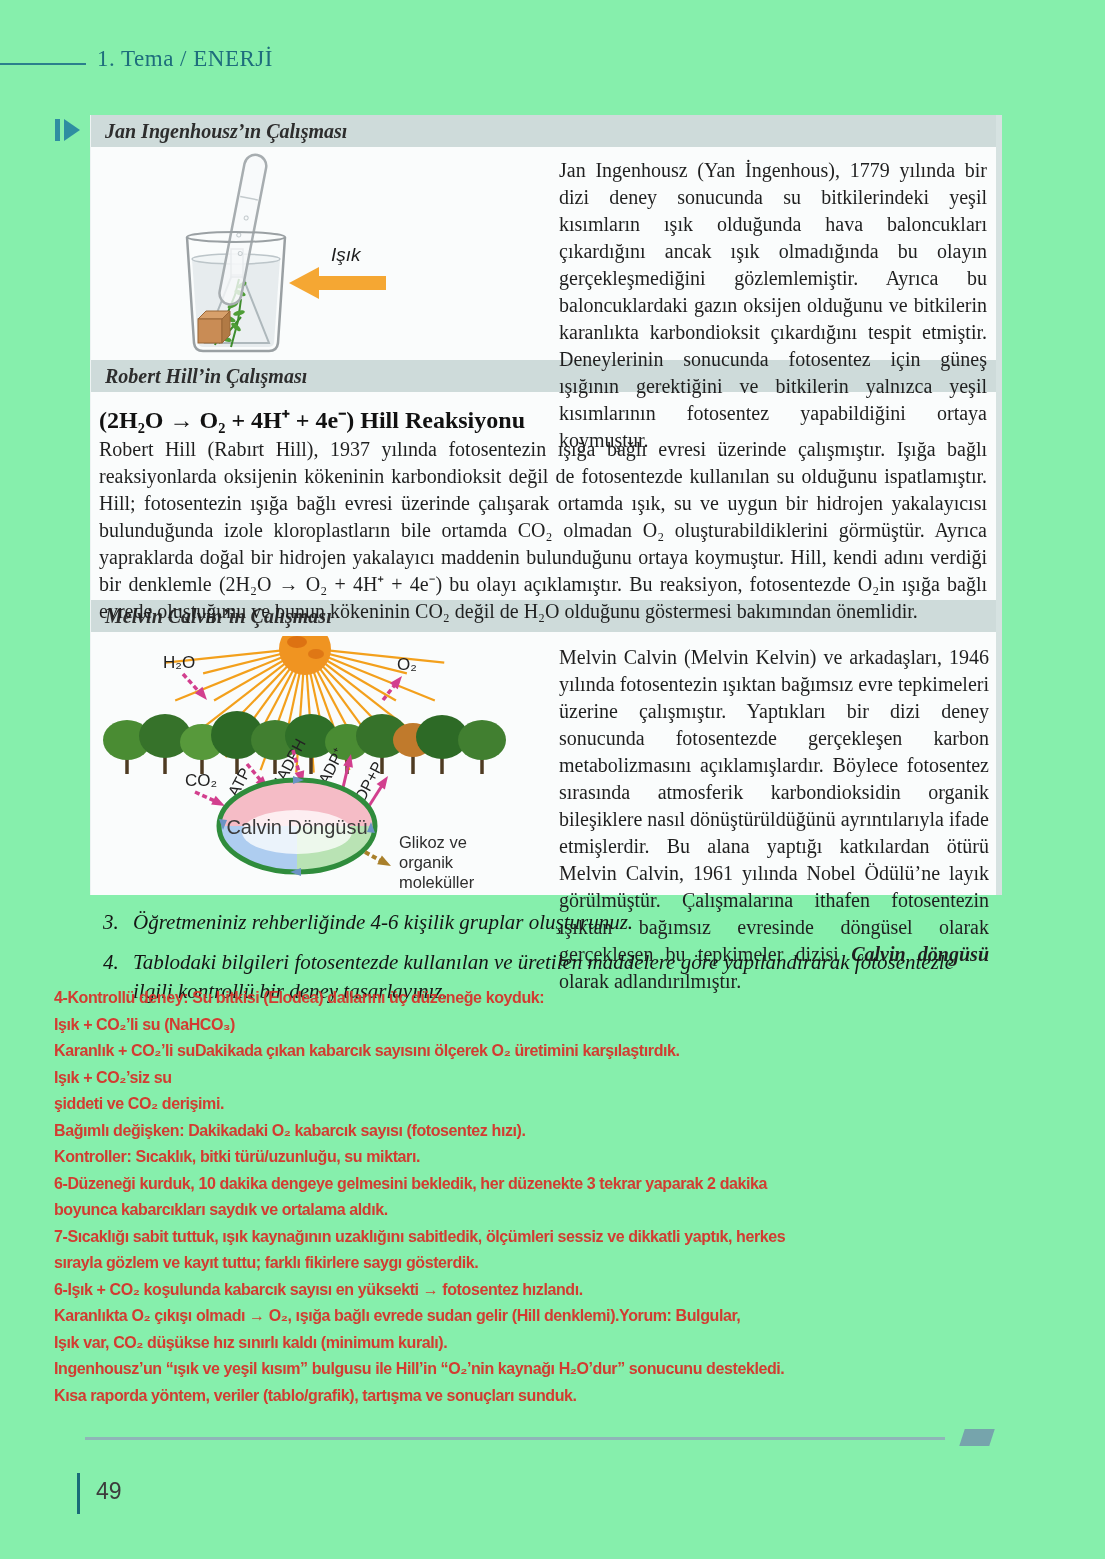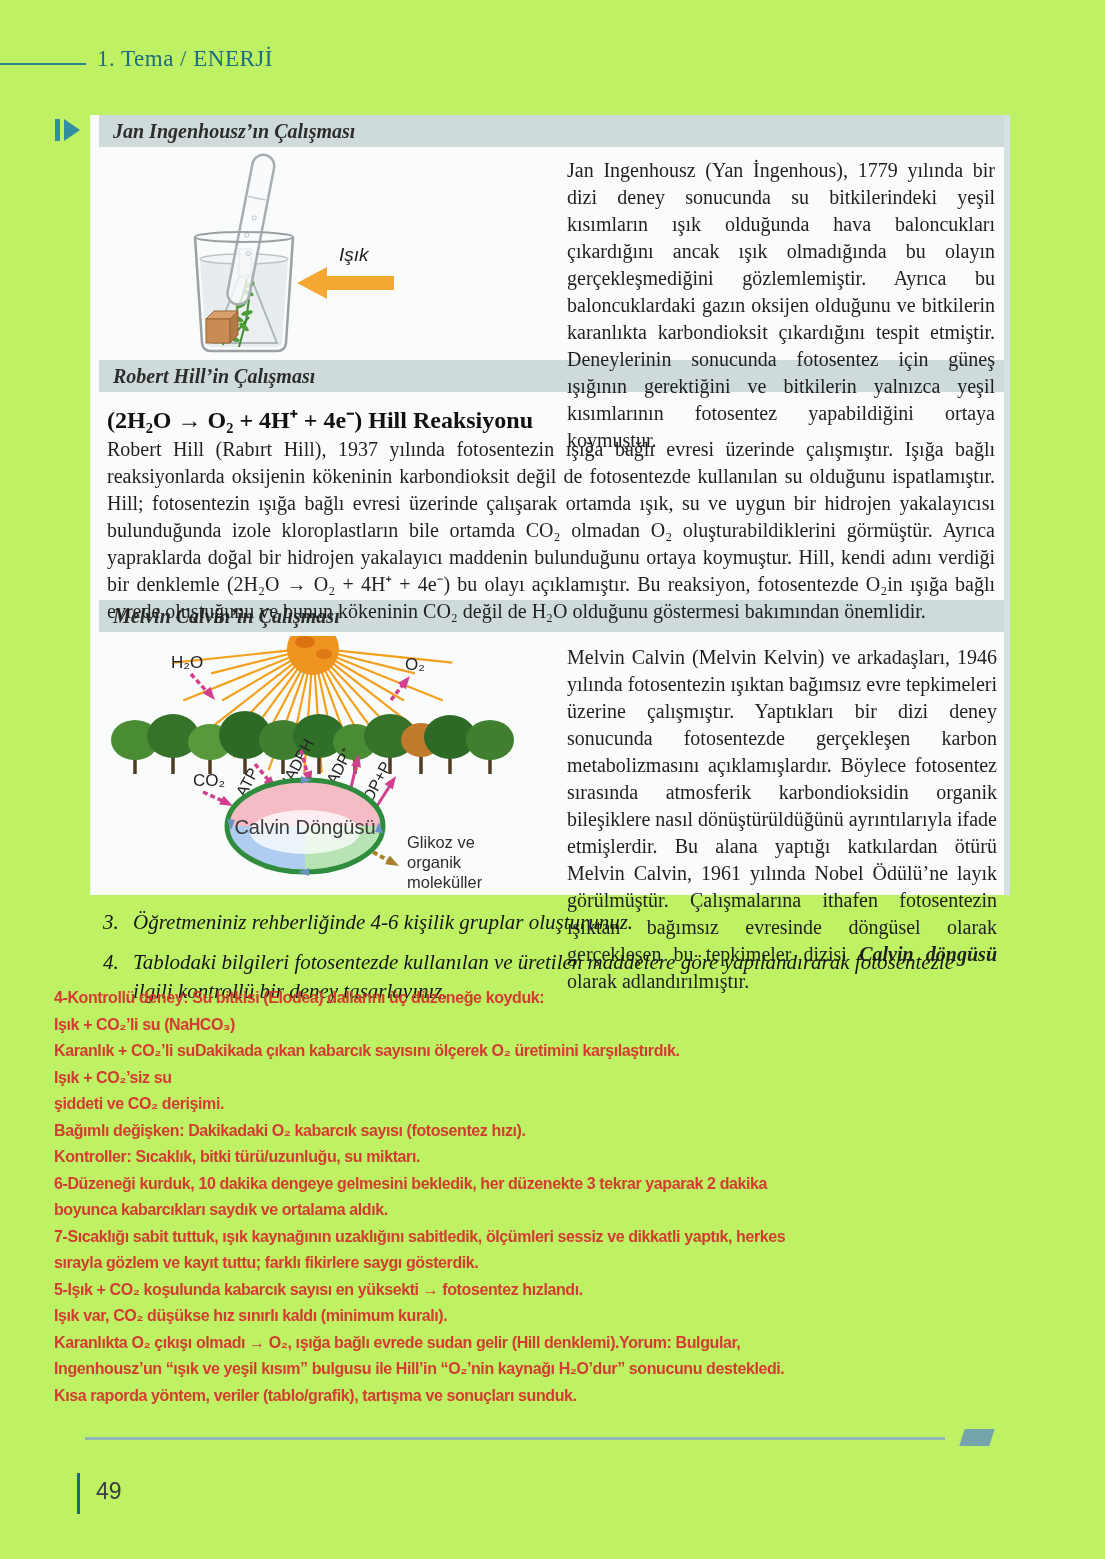--- a/index.html
+++ b/index.html
@@ -1,30 +1,30 @@
 <!DOCTYPE html>
 <html><head>
 <meta charset="utf-8">
 <style>
   html,body{margin:0;padding:0;background:#ffffff;}
-  .page{position:relative;width:1105px;height:1559px;background:#bef264;overflow:hidden;
+  .page{position:relative;width:1105px;height:1559px;background:#86efac;overflow:hidden;
         font-family:"Liberation Serif", serif;color:#1f1f1f;}
 
   
   .theme-rule{position:absolute;left:0;top:63px;width:86px;height:2px;background:#2a7f8c;}
   .theme-label{position:absolute;left:97px;top:46px;font-size:23px;color:#1e6d7c;letter-spacing:.5px;}
 
   
   .bullet{position:absolute;left:55px;top:119px;display:flex;align-items:center;}
   .bullet .bar{width:5px;height:22px;background:#2f8ea1;margin-right:4px;}
   .bullet .tri{width:0;height:0;border-left:16px solid #2f8ea1;border-top:11px solid transparent;border-bottom:11px solid transparent;}
 
   
   .content-box{position:absolute;left:90px;top:115px;width:905px;height:780px;
-               background:#fafcfc;border-right:6px solid #d6e2e1;border-left:1px solid #eef3f3;padding-left:8px;}
+               background:#fafcfc;border-right:6px solid #d6e2e1;border-left:1px solid #eef3f3;}
   .sec-title{height:32px;background:#cedbda;display:flex;align-items:center;padding-left:14px;
              font-size:20px;font-weight:bold;font-style:italic;color:#2d2d2d;box-sizing:border-box;}
   .sec-body{position:relative;box-sizing:border-box;}
   .sec-body.s1{height:213px;}
   .sec-body.s2{height:208px;}
   .sec-body.s3{height:263px;}
   .para{position:absolute;margin:0;font-size:20px;line-height:27px;text-align:justify;color:#1f1f1f;}
   .para.p1{left:468px;top:10px;width:428px;}
   .para.p2{left:8px;top:44px;width:888px;}
   .para.p3{left:468px;top:12px;width:430px;}
@@ -267,23 +267,23 @@
     <div class="ann">Işık + CO₂’li su (NaHCO₃)</div>
     <div class="ann">Karanlık + CO₂’li suDakikada çıkan kabarcık sayısını ölçerek O₂ üretimini karşılaştırdık.</div>
     <div class="ann">Işık + CO₂’siz su</div>
     <div class="ann">şiddeti ve CO₂ derişimi.</div>
     <div class="ann">Bağımlı değişken: Dakikadaki O₂ kabarcık sayısı (fotosentez hızı).</div>
     <div class="ann">Kontroller: Sıcaklık, bitki türü/uzunluğu, su miktarı.</div>
     <div class="ann">6-Düzeneği kurduk, 10 dakika dengeye gelmesini bekledik, her düzenekte 3 tekrar yaparak 2 dakika</div>
     <div class="ann">boyunca kabarcıkları saydık ve ortalama aldık.</div>
     <div class="ann">7-Sıcaklığı sabit tuttuk, ışık kaynağının uzaklığını sabitledik, ölçümleri sessiz ve dikkatli yaptık, herkes</div>
     <div class="ann">sırayla gözlem ve kayıt tuttu; farklı fikirlere saygı gösterdik.</div>
-    <div class="ann">5-Işık + CO₂ koşulunda kabarcık sayısı en yüksekti → fotosentez hızlandı.</div>
+    <div class="ann">6-Işık + CO₂ koşulunda kabarcık sayısı en yüksekti → fotosentez hızlandı.</div>
+    <div class="ann">Karanlıkta O₂ çıkışı olmadı → O₂, ışığa bağlı evrede sudan gelir (Hill denklemi).Yorum: Bulgular,</div>
     <div class="ann">Işık var, CO₂ düşükse hız sınırlı kaldı (minimum kuralı).</div>
-    <div class="ann">Karanlıkta O₂ çıkışı olmadı → O₂, ışığa bağlı evrede sudan gelir (Hill denklemi).Yorum: Bulgular,</div>
     <div class="ann">Ingenhousz’un “ışık ve yeşil kısım” bulgusu ile Hill’in “O₂’nin kaynağı H₂O’dur” sonucunu destekledi.</div>
     <div class="ann">Kısa raporda yöntem, veriler (tablo/grafik), tartışma ve sonuçları sunduk.</div>
   </div>
 
   <div class="footer-rule"></div>
   <div class="footer-square"></div>
   <div class="pageno-bar"></div>
   <div class="pageno">49</div>
 
 </div>

